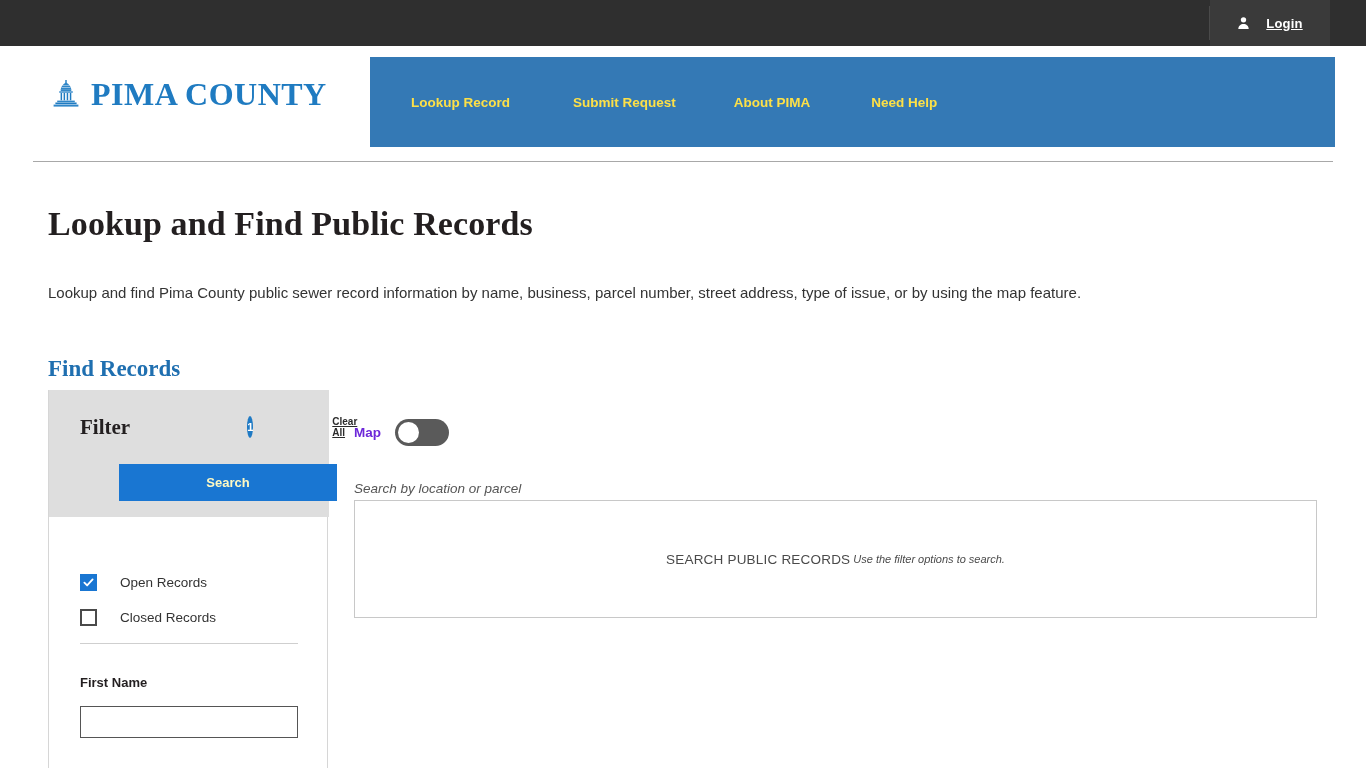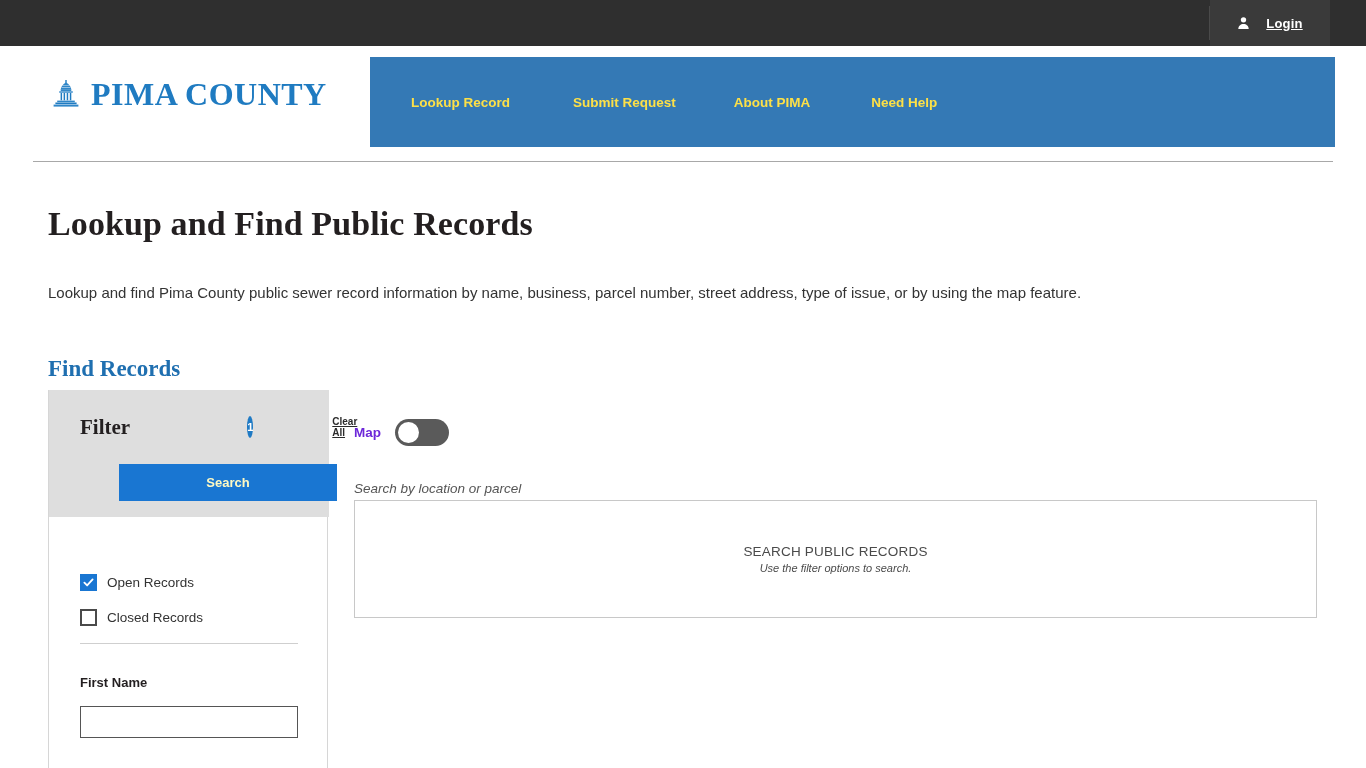--- a/index.html
+++ b/index.html
@@ -145,21 +145,21 @@
     margin-left: 39px;
   }
 
   .filter-body {
     position: absolute; left: 0; top: 127px;
     width: 278px; height: 251px;
     background: #ffffff;
   }
   .chk-row {
     position: absolute; left: 31px;
-    display: flex; align-items: center; gap: 10px;
+    display: flex; align-items: center; gap: 23px;
     cursor: pointer;
   }
   .chk-row.r0 { top: 57px; }
   .chk-row.r1 { top: 92px; }
   .chk-box {
     width: 17px; height: 17px; flex: 0 0 17px;
     border: 2px solid #4a4a4a; background: #ffffff;
     display: flex; align-items: center; justify-content: center;
   }
   .chk-box.checked {
@@ -203,21 +203,21 @@
     position: absolute; left: 354px; top: 481px;
     font-size: 13.5px; font-style: italic; color: #555555;
   }
   .results-box {
     position: absolute; left: 354px; top: 500px;
     width: 963px; height: 118px;
     border: 1px solid #c8c8c8; background: #ffffff;
   }
   .results-inner {
     position: absolute; left: 0; top: 0; width: 961px; height: 116px;
-    display: flex; flex-direction: column;
+    display: flex; flex-direction: row;
     align-items: center; justify-content: center; gap: 3px;
   }
   .results-title { font-size: 13.5px; color: #4a4a4a; letter-spacing: .2px; }
   .results-sub { font-size: 11px; font-style: italic; color: #4a4a4a; }
 </style>
 </head>
 <body>
 
 <div class="topbar">
   <div class="topbar-inner">

